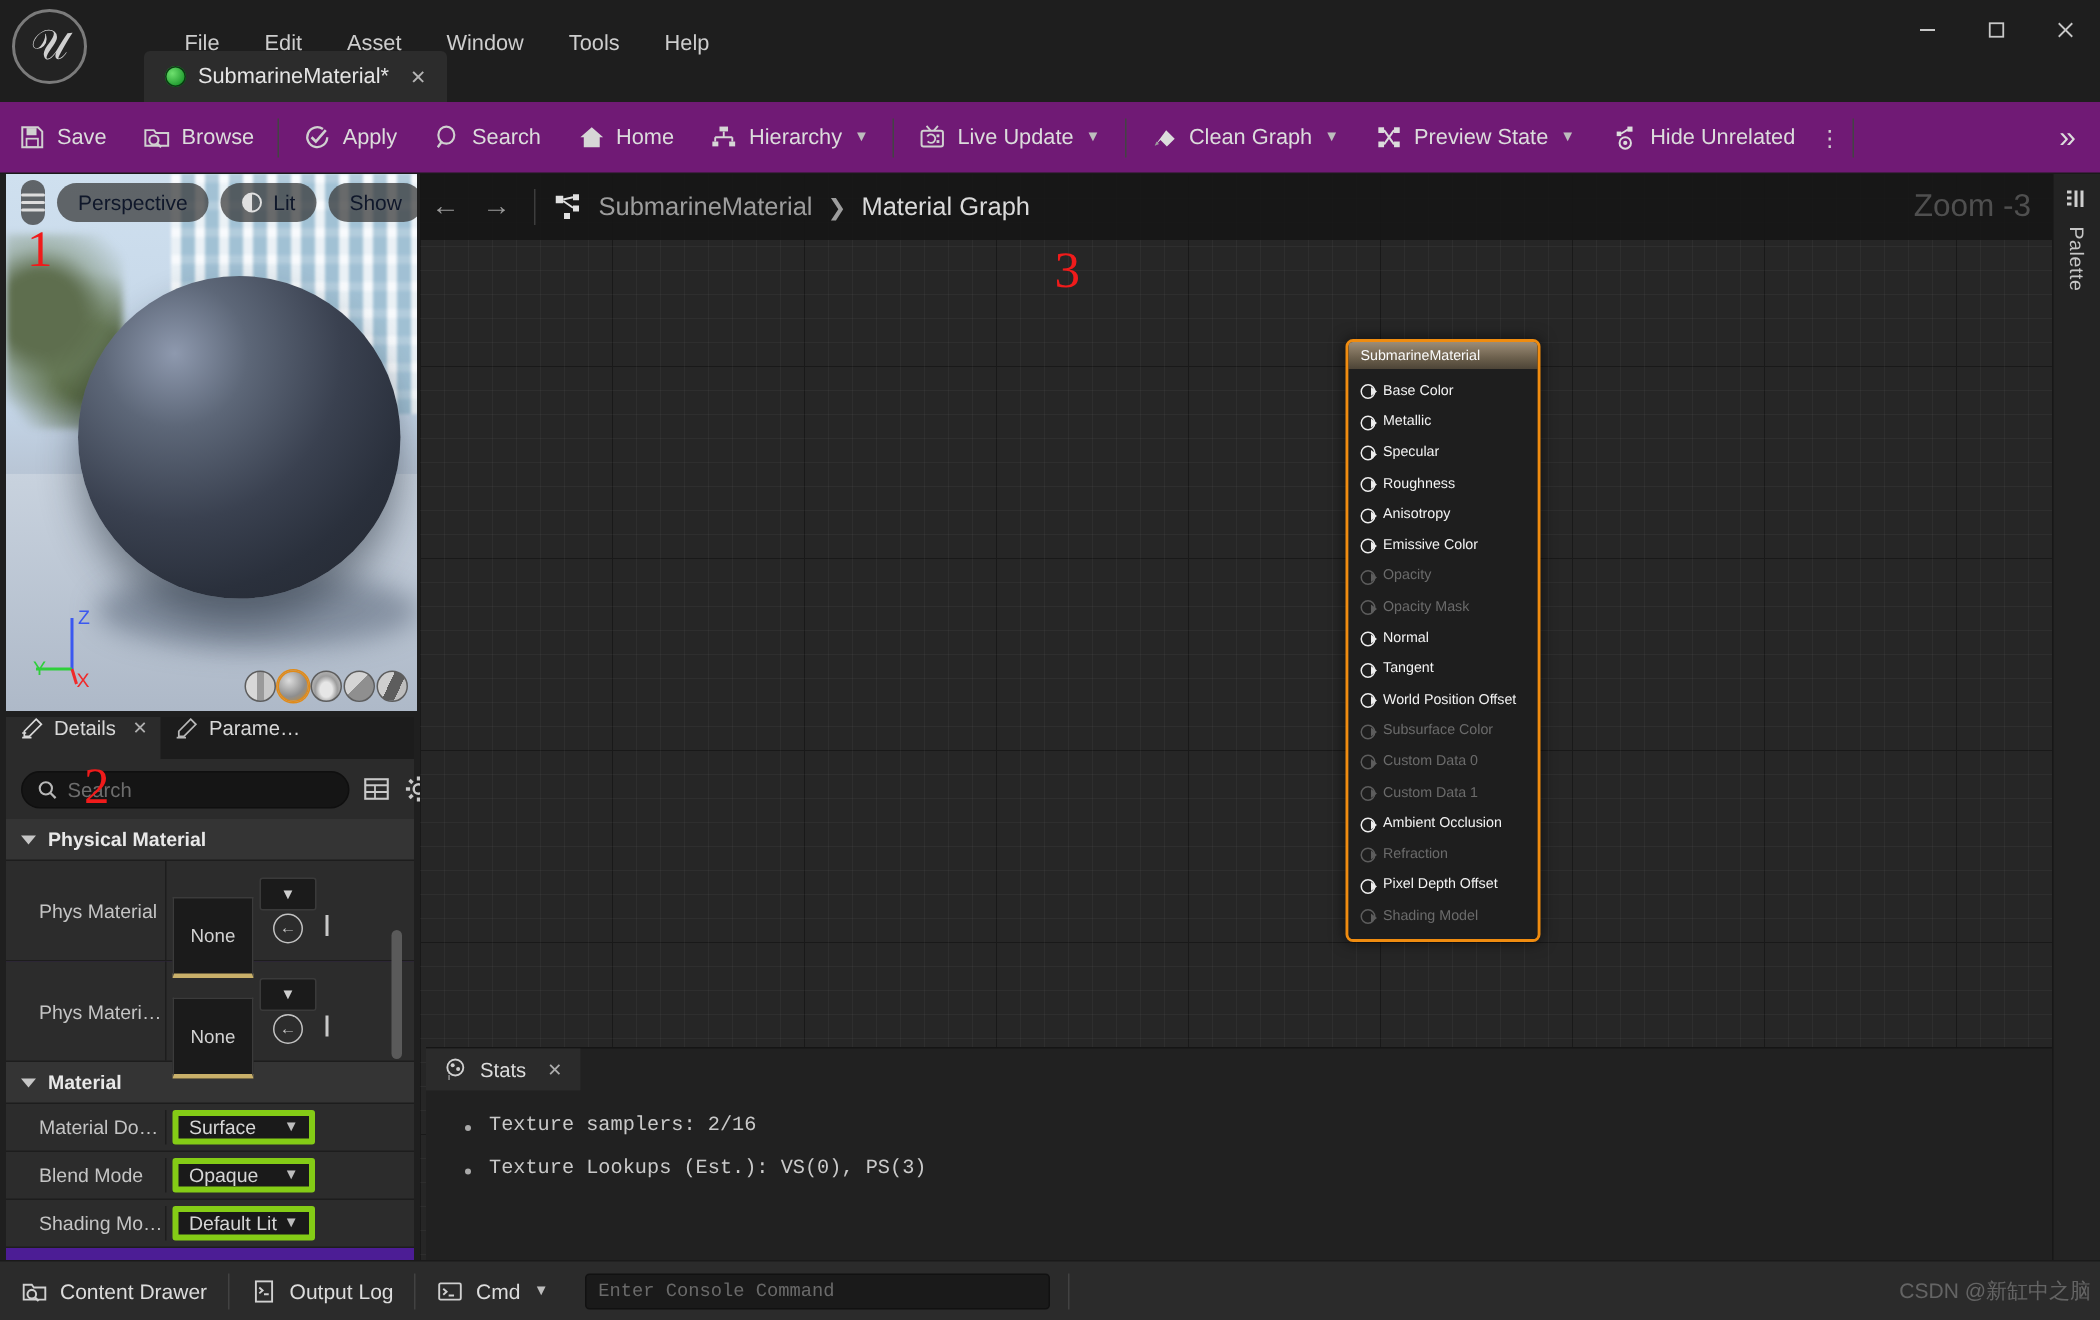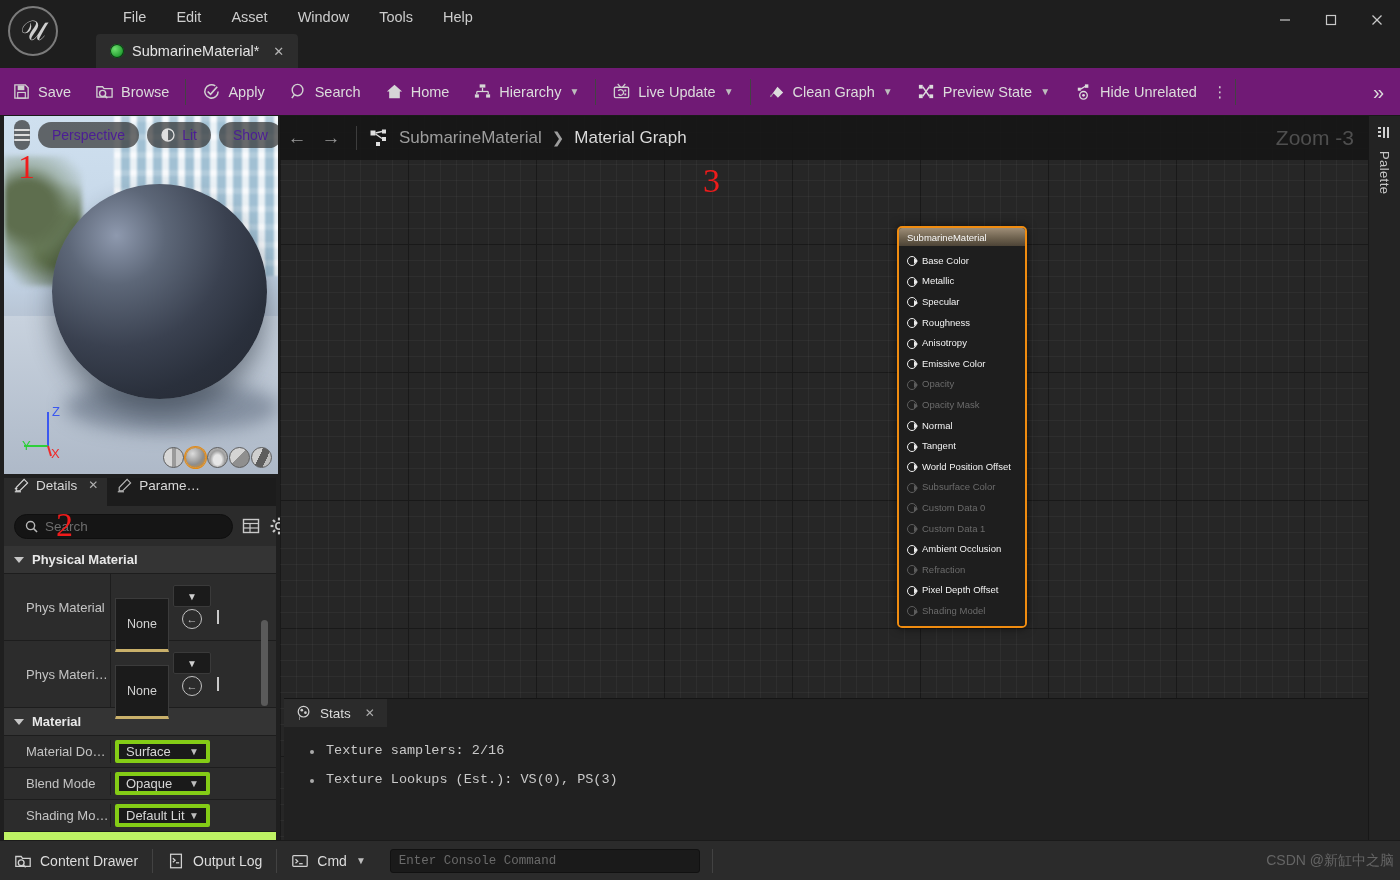--- a/index.html
+++ b/index.html
@@ -11,21 +11,21 @@
     -webkit-font-smoothing: antialiased;
   }
   #app { position:relative; width:1400px; height:880px; background:#242424; }
 
   
   .titlebar { position:absolute; left:0; top:0; width:1400px; height:68px; background:#1e1e1e; }
   .ue-logo { position:absolute; left:8px; top:6px; width:50px; height:50px;
      border-radius:50%; background:#232323; border:2px solid #7b7b7b;
      display:flex; align-items:center; justify-content:center;
      font-family:"Liberation Serif", serif; font-size:28px; color:#cfcfcf; }
-  .menubar { position:absolute; left:108px; top:0; height:34px; display:flex; align-items:center; }
+  .menubar { position:absolute; left:108px; top:12px; height:34px; display:flex; align-items:center; }
   .menu-item { padding:0 15px; font-size:14.5px; color:#cdcdcd; line-height:34px; cursor:default; }
   .wincontrols { position:absolute; right:0; top:0; height:40px; display:flex; }
   .wc { width:46px; height:40px; display:flex; align-items:center; justify-content:center;
      font-size:15px; color:#c8c8c8; }
 
   .tabstrip { position:absolute; left:96px; top:34px; height:34px; display:flex; align-items:flex-end; }
   .asset-tab { display:flex; align-items:center; height:34px; padding:0 8px 0 14px;
      background:#2c2c2c; border-top-left-radius:4px; border-top-right-radius:4px; gap:8px; }
   .tab-dot { width:14px; height:14px; border-radius:50%;
      background:radial-gradient(circle at 35% 35%, #6ee06e, #1f9a2e 70%, #0f5e1b);
@@ -58,21 +58,21 @@
   .vp-bldg { position:absolute; }
   .vp-ground { position:absolute; left:0; top:56%; width:100%; height:44%;
      background:linear-gradient(to bottom,#c8d2de,#aeb9c8); }
   .vp-sphere { position:absolute; left:48px; top:68px; width:215px; height:215px; border-radius:50%;
      background:radial-gradient(circle at 30% 24%, #8e99ae 0%, #5d6778 22%, #3a4150 50%, #2a303c 72%, #23272f 100%);
      box-shadow:0 16px 26px rgba(20,28,40,.45); }
   .vp-shadow { position:absolute; left:60px; top:265px; width:215px; height:52px; border-radius:50%;
      background:rgba(70,85,105,.45); filter:blur(9px); }
   .vp-top { position:absolute; left:0; top:4px; width:100%; height:30px; display:flex;
      align-items:center; gap:8px; padding-left:10px; }
-  .vp-pill { height:26px; border-radius:13px; background:rgba(52,52,52,.72); color:#4c1d95;
+  .vp-pill { height:26px; border-radius:13px; background:rgba(52,52,52,.72); color:#0f172a;
      font-size:14px; display:flex; align-items:center; padding:0 14px; gap:7px; }
   .vp-ham { width:34px; height:30px; border-radius:15px; background:rgba(52,52,52,.72);
      display:flex; flex-direction:column; align-items:center; justify-content:center; gap:3px; }
   .vp-ham i { display:block; width:16px; height:2px; background:#ddd; border-radius:1px; }
   .vp-axis { position:absolute; left:16px; bottom:14px; width:56px; height:56px; }
   .vp-shapes { position:absolute; right:6px; bottom:6px; display:flex; gap:1px; }
   .shape-btn { width:21px; height:21px; border-radius:50%; border:1px solid #5d5d5d; overflow:hidden;
      background:#8c8c8c; }
   .shape-btn.sel { border-color:#e08a18; box-shadow:0 0 0 1px #e08a18; }
   .vp-num { position:absolute; left:14px; top:32px; font-size:34px; color:#f01b1b;
@@ -84,21 +84,21 @@
   .ptab { display:flex; align-items:flex-start; gap:7px; padding:0 9px; font-size:13.5px; color:#d8d8d8; }
   .ptab.active { background:#2b2b2b; }
   .ptab .x { font-size:12px; color:#b0b0b0; margin-left:4px; }
   .search-row { height:40px; display:flex; align-items:center; gap:8px; padding:0 10px; background:#2b2b2b; }
   .search-box { flex:1; height:25px; border-radius:13px; background:#151515; display:flex;
      align-items:center; gap:7px; padding:0 10px; border:1px solid #0f0f0f; }
   .search-box input { flex:1; background:transparent; border:0; outline:0; color:#cfcfcf; font-size:13.5px;
      font-family:"Liberation Sans", sans-serif; }
   .search-box input::placeholder { color:#6d6d6d; }
   .sr-ico { width:20px; height:20px; color:#c9c9c9; }
-  .prop-scroll { position:absolute; left:0; top:68px; right:0; bottom:0; overflow:hidden; background:#bef264; }
+  .prop-scroll { position:absolute; left:0; top:68px; right:0; bottom:0; overflow:hidden; background:#4c1d95; }
   .cat-row { height:28px; display:flex; align-items:center; gap:8px; padding-left:10px;
      background:#343434; border-bottom:1px solid #1d1d1d; font-size:13px; font-weight:bold; color:#e8e8e8; }
   .caret { width:0;height:0;border-left:5px solid transparent;border-right:5px solid transparent;
      border-top:6px solid #c6c6c6; }
   .prop-row { display:flex; align-items:center; min-height:32px; border-bottom:1px solid #1d1d1d;
      background:#2c2c2c; }
   .prop-row.tall { height:67px; }
   .prop-name { width:106px; padding-left:22px; font-size:13px; color:#c4c4c4;
      white-space:nowrap; overflow:hidden; }
   .prop-val { flex:1; display:flex; align-items:center; padding-left:4px; gap:4px;

